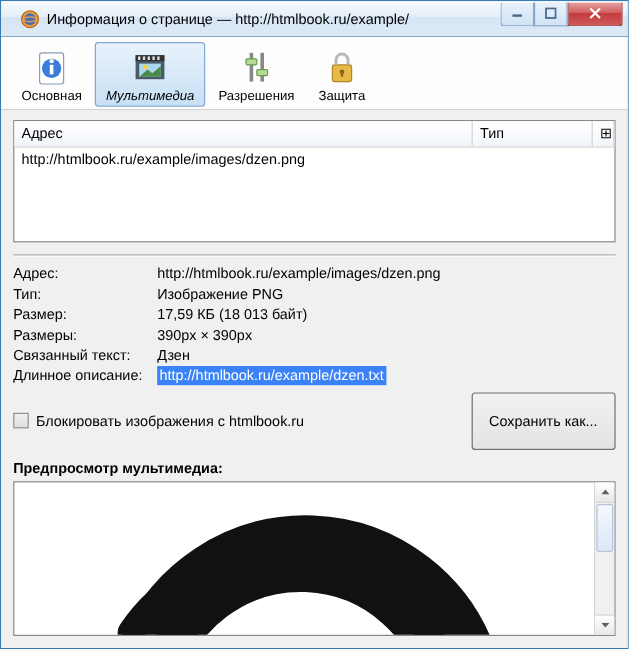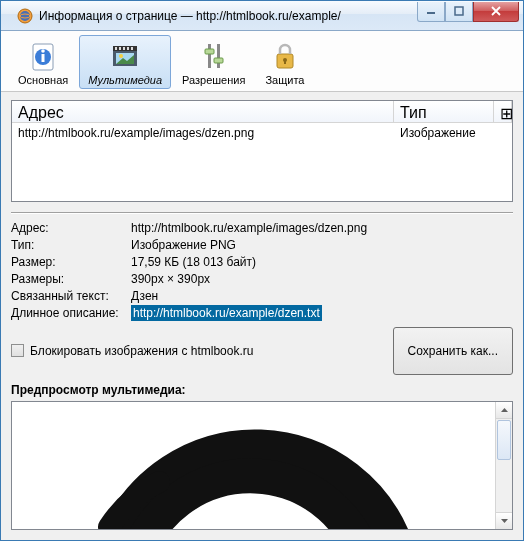--- a/index.html
+++ b/index.html
@@ -19,35 +19,35 @@
 .toolbar { display: flex; padding: 4px 8px 2px 8px; background: #fdfdfd; border-bottom: 1px solid #c8c8c8; gap: 2px; }
 .tool { display: flex; flex-direction: column; align-items: center; padding: 4px 8px 2px 8px; border: 1px solid transparent; border-radius: 3px; cursor: pointer; }
 .tool.active { background: linear-gradient(to bottom, #e8f2fc, #c8dff5); border-color: #7da7d9; font-style: italic; }
 .tool .ticon { width: 32px; height: 32px; display: flex; align-items: center; justify-content: center; }
 .tool .tlabel { margin-top: 2px; font-size: 11px; }
 
 .content { flex: 1; padding: 8px 10px 10px 10px; background: #f0f0f0; display: flex; flex-direction: column; overflow: hidden; }
 
 .listbox { border: 1px solid #828790; background: #fff; height: 102px; display: flex; flex-direction: column; }
 .list-header { display: flex; background: linear-gradient(to bottom, #fff, #f1f5fb); border-bottom: 1px solid #d5d5d5; height: 22px; }
-.list-header .col { padding: 3px 6px; border-right: 1px solid #d5d5d5; color: #000; font-size: 16px; }
+.list-header .col { padding: 3px 6px; border-right: 1px solid #d5d5d5; color: #000; font-size: 12px; }
 .col-addr { flex: 1; }
 .col-type { width: 100px; }
 .col-cfg { width: 18px; text-align: center; }
 .list-row { display: flex; height: 20px; align-items: center; }
 .list-row .cell { padding: 2px 6px; font-size: 12px; }
 .cell-addr { flex: 1; }
 .cell-type { width: 118px; }
 
 .sep { height: 2px; border-top: 1px solid #a0a0a0; border-bottom: 1px solid #fff; margin: 10px 0 6px 0; }
 
 .details { display: grid; grid-template-columns: 120px 1fr; row-gap: 1px; }
 .details .lbl { font-size: 12px; color: #000; padding: 1px 0; }
 .details .val { font-size: 12px; color: #000; padding: 1px 0; }
-.val.selected { background: #0369a1; color: #fff; padding: 1px 2px; display: inline-block; width: fit-content; }
+.val.selected { background: #3b82f6; color: #fff; padding: 1px 2px; display: inline-block; width: fit-content; }
 
 .chkrow { display: flex; align-items: center; justify-content: space-between; margin-top: 6px; }
 .chkrow .left { display: flex; align-items: flex-start; gap: 6px; }
 .chkbox { width: 13px; height: 13px; border: 1px solid #8e8f8f; background: linear-gradient(to bottom, #f0f0f0, #e0e0e0); }
 .savebtn { padding: 16px 14px; border: 1px solid #707070; border-radius: 3px; background: linear-gradient(to bottom, #f2f2f2, #e3e3e3); cursor: pointer; }
 
 .previewlbl { font-weight: bold; margin-top: 8px; font-size: 12px; }
 
 .preview { flex: 1; border: 1px solid #828790; background: #fff; margin-top: 4px; display: flex; overflow: hidden; }
 .preview-body { flex: 1; display: flex; align-items: flex-start; justify-content: center; overflow: hidden; }
@@ -145,21 +145,20 @@
   <div class="content">
 
     <div class="listbox">
       <div class="list-header">
         <div class="col col-addr">Адрес</div>
         <div class="col col-type">Тип</div>
         <div class="col col-cfg">⊞</div>
       </div>
       <div class="list-row">
         <div class="cell cell-addr">http://htmlbook.ru/example/images/dzen.png</div>
-        <div class="cell cell-type">Изображение</div>
       </div>
     </div>
 
     <div class="sep"></div>
 
     <div class="details">
       <div class="lbl">Адрес:</div>
       <div class="val">http://htmlbook.ru/example/images/dzen.png</div>
       <div class="lbl">Тип:</div>
       <div class="val">Изображение PNG</div>

